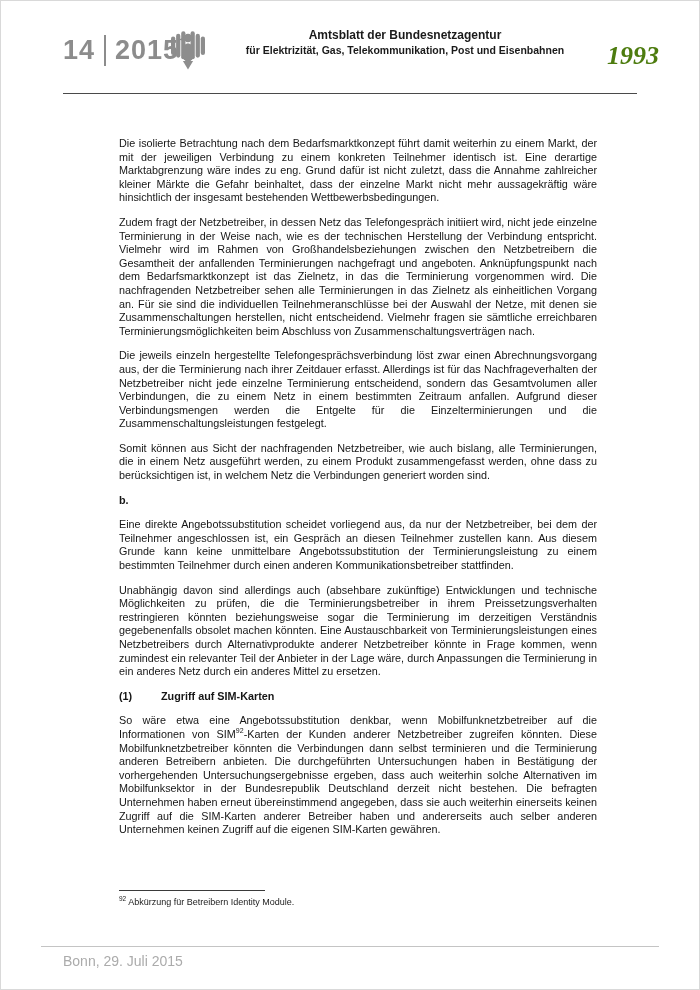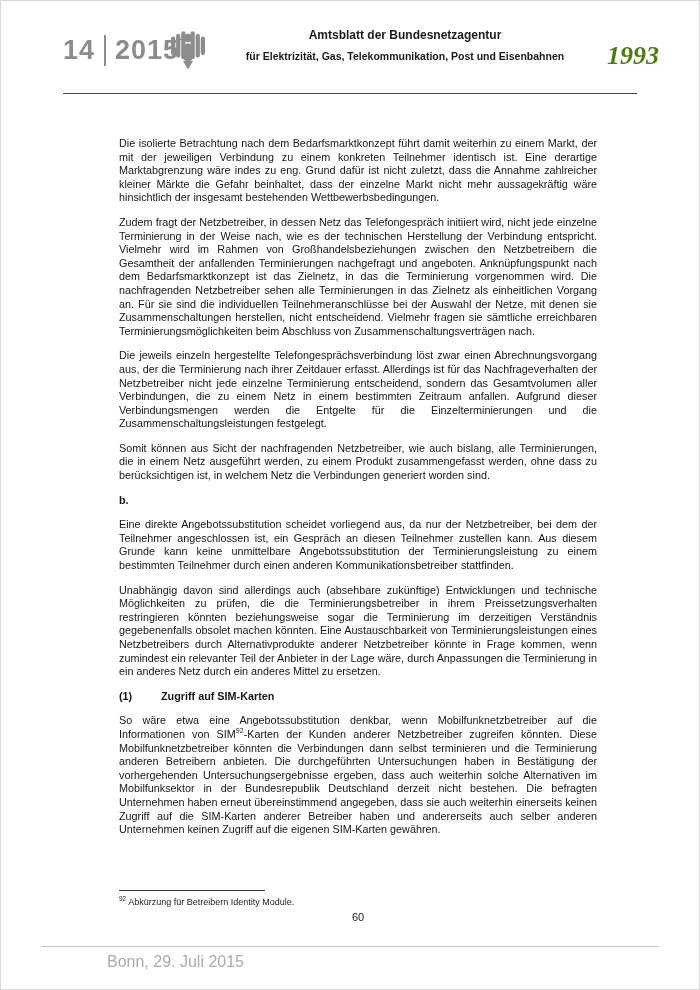--- a/index.html
+++ b/index.html
@@ -12,21 +12,21 @@
   
   .issue {
     position:absolute; left:62px; top:34px; display:flex; align-items:flex-start;
     color:#8c8c8c; font-size:27px; font-weight:bold; letter-spacing:1px;
   }
   .issue-divider { width:2px; height:31px; background:#8c8c8c; margin:0 9px; }
   .eagle { position:absolute; left:170px; top:27px; }
   .header-center {
     position:absolute; left:208px; top:27px; width:392px; text-align:center; color:#1a1a1a;
   }
-  .ht1 { font-size:12px; font-weight:bold; margin-bottom:8px; }
+  .ht1 { font-size:12px; font-weight:bold; margin-bottom:2px; }
   .ht2 { font-size:10.5px; font-weight:bold; margin-bottom:7px; }
   .ht3 { font-size:9.5px; color:#9a9a9a; }
   .page-code {
     position:absolute; right:40px; top:40px;
     font-family:"Liberation Serif", serif; font-style:italic; font-weight:bold;
     font-size:26px; color:#4d7c0f;
   }
   .header-rule { position:absolute; left:62px; right:62px; top:92px; height:1px; background:#4a4a4a; }
   
   .content {
@@ -36,21 +36,21 @@
   .para { margin-bottom:11px; }
   .heading { font-weight:bold; margin:1px 0 11px 0; display:flex; text-align:left; }
   .h-label { width:42px; flex:none; }
   .content sup { font-size:7px; vertical-align:super; line-height:0; }
   
   .footnote-sep { position:absolute; left:118px; top:889px; width:146px; height:1px; background:#3a3a3a; }
   .footnote { position:absolute; left:118px; top:894px; font-size:9px; color:#222; }
   .footnote sup { font-size:6.5px; vertical-align:super; margin-right:2px; }
   .page-number { position:absolute; left:118px; width:478px; top:910px; text-align:center; font-size:11px; color:#222; }
   .footer-rule { position:absolute; left:40px; right:40px; top:945px; height:1px; background:#c4c4c4; }
-  .footer-date { position:absolute; left:62px; top:952px; font-size:16px; color:#ababab;margin-left:44px; }
+  .footer-date { position:absolute; left:62px; top:952px; font-size:14px; color:#ababab; }
 </style>
 </head>
 <body>
 
 <div class="page">
 
   <div class="issue">
     <span>14</span>
     <span class="issue-divider"></span>
     <span>2015</span>
@@ -95,18 +95,17 @@
         <span class="h-title">Zugriff auf SIM-Karten</span>
       </div>
       <p class="para">So wäre etwa eine Angebotssubstitution denkbar, wenn Mobilfunknetzbetreiber auf die Informationen von SIM<sup>92</sup>-Karten der Kunden anderer Netzbetreiber zugreifen könnten. Diese Mobilfunknetzbetreiber könnten die Verbindungen dann selbst terminieren und die Terminierung anderen Betreibern anbieten. Die durchgeführten Untersuchungen haben in Bestätigung der vorhergehenden Untersuchungsergebnisse ergeben, dass auch weiterhin solche Alternativen im Mobilfunksektor in der Bundesrepublik Deutschland derzeit nicht bestehen. Die befragten Unternehmen haben erneut übereinstimmend angegeben, dass sie auch weiterhin einerseits keinen Zugriff auf die SIM-Karten anderer Betreiber haben und andererseits auch selber anderen Unternehmen keinen Zugriff auf die eigenen SIM-Karten gewähren.</p>
     </main>
 
   <div class="footnote-sep"></div>
   <div class="footnote">
     <sup>92</sup><span>Abkürzung für Betreibern Identity Module.</span>
   </div>
 
-  <div class="page-number">60</div>
 
   <div class="footer-rule"></div>
   <div class="footer-date">Bonn, 29. Juli 2015</div>
 
 </div>
 
 </body></html>

